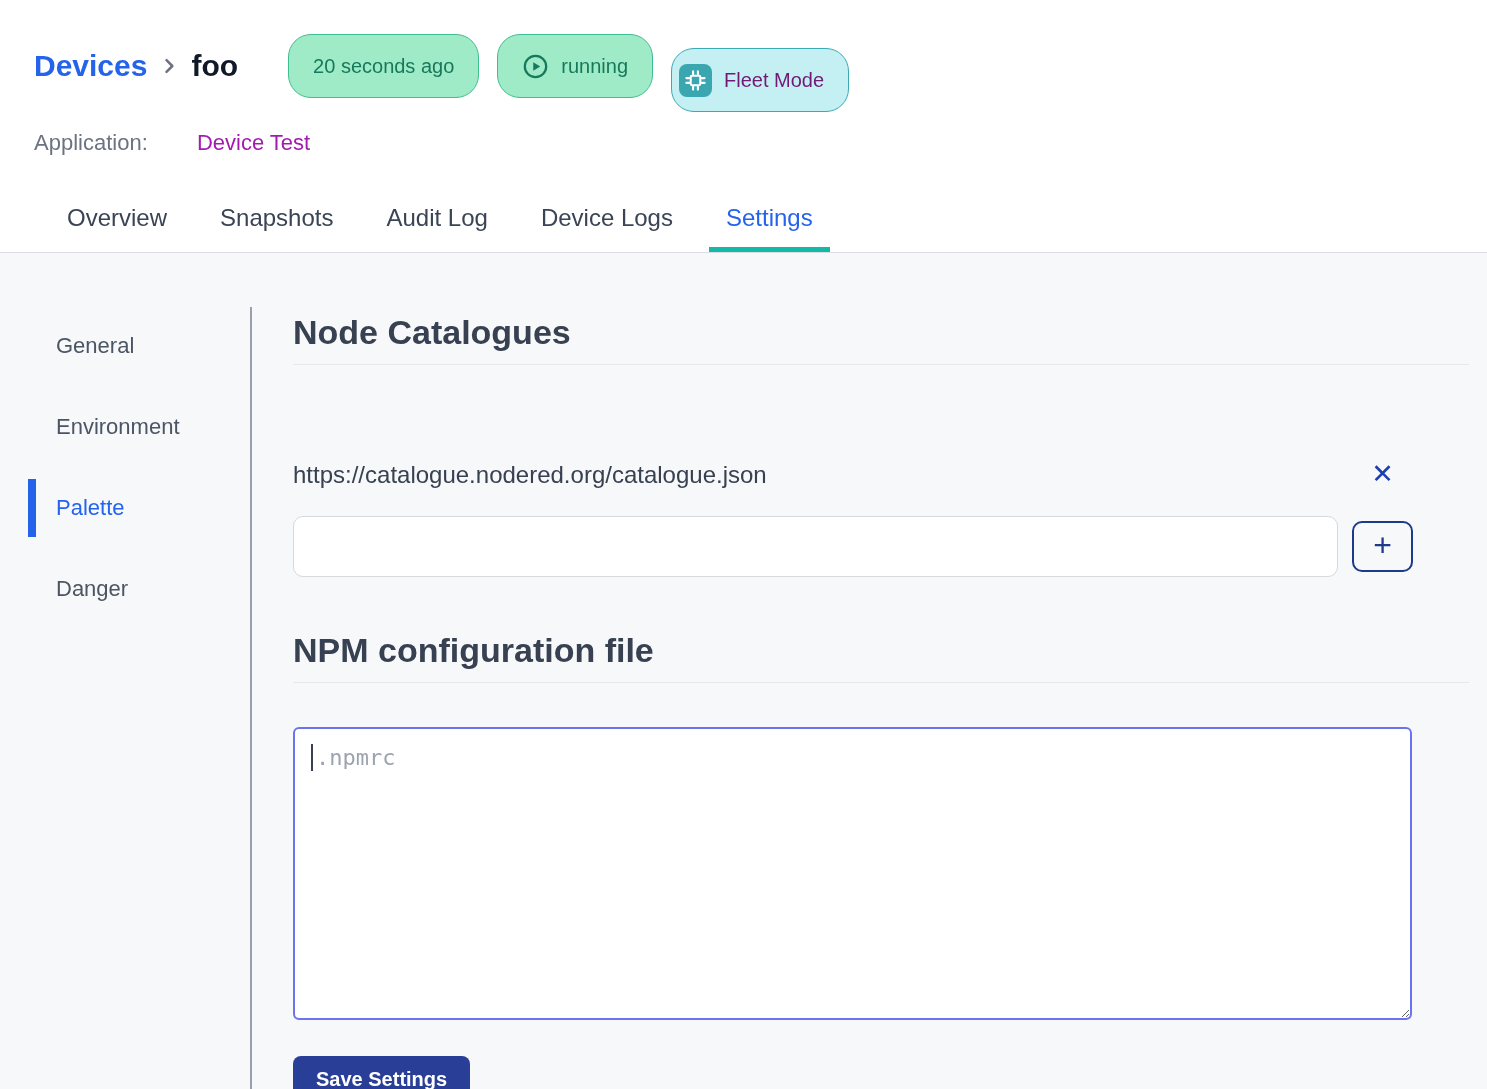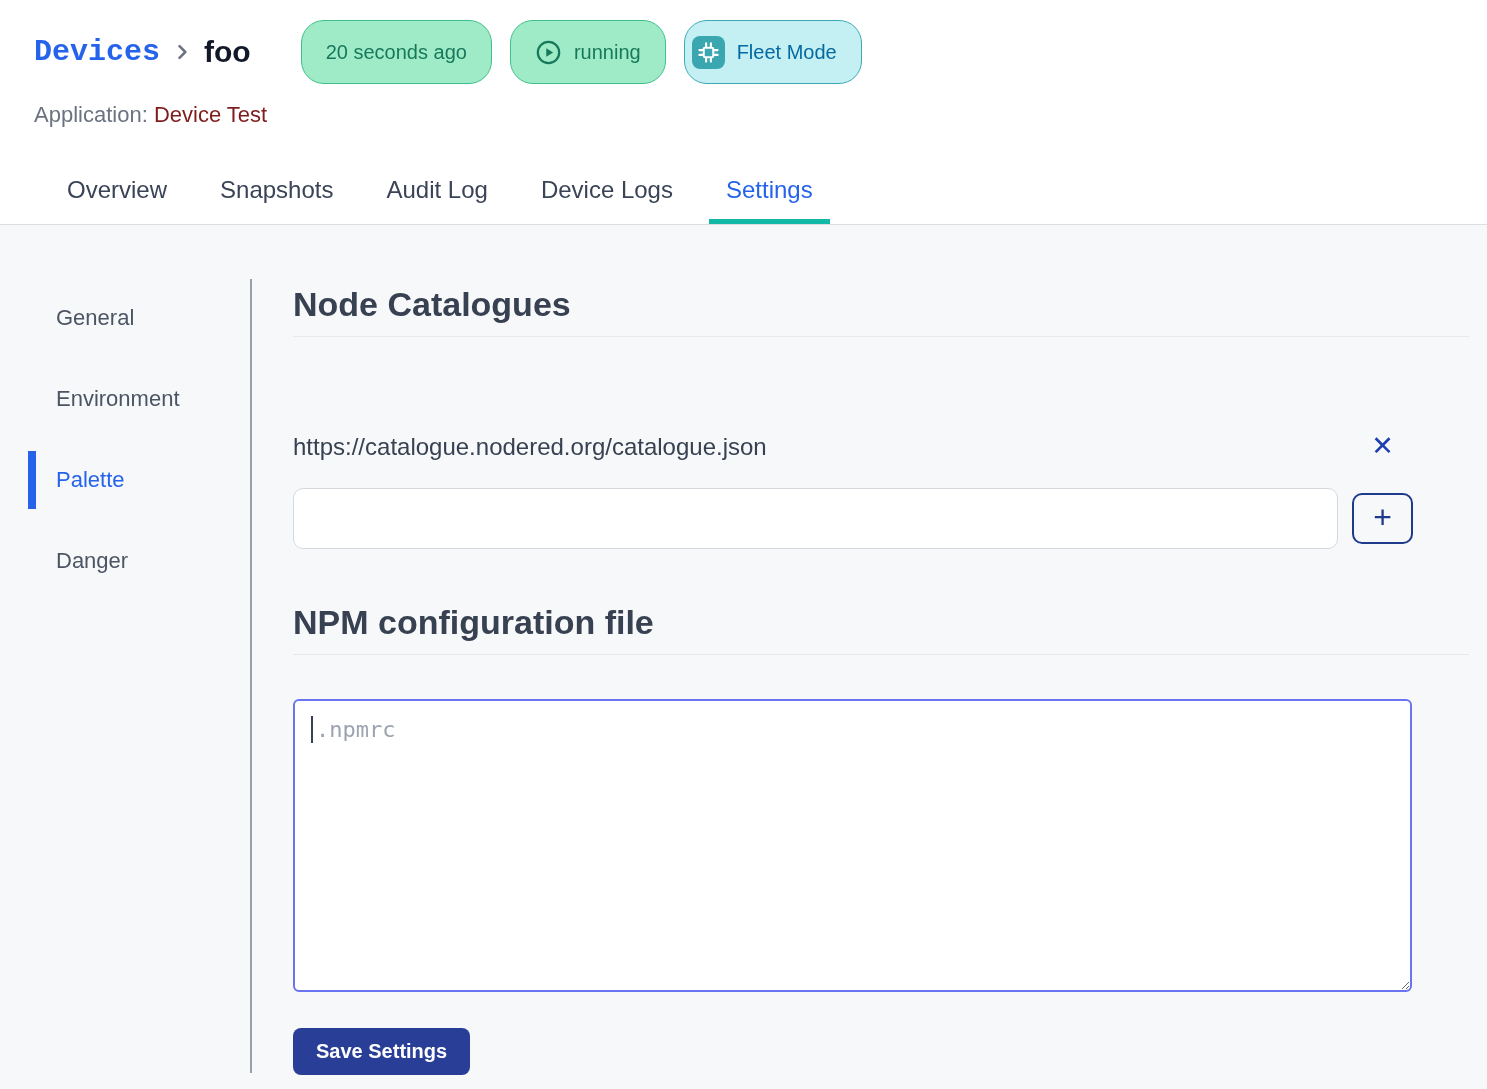--- a/index.html
+++ b/index.html
@@ -9,32 +9,32 @@
     font-family:"Liberation Sans", sans-serif;
     background:#F7F8FA;
     color:#374151;
     overflow:hidden;
   }
 
   
   .header { background:#FFFFFF; border-bottom:1px solid #DCDEE3; }
   .breadcrumb-row { display:flex; align-items:center; padding:20px 34px 0 34px; }
   .breadcrumb { display:flex; align-items:center; gap:12px; font-size:30px; font-weight:bold; }
-  .crumb-section { color:#2563EB; cursor:pointer;font-family:Liberation Mono, monospace; }
+  .crumb-section { color:#2563EB; cursor:pointer; }
   .crumb-sep { display:flex; align-items:center; }
   .crumb-current { color:#111827; }
   .badges { display:flex; align-items:center; gap:18px; margin-left:50px; }
   .badge { display:flex; align-items:center; gap:12px; height:64px; border-radius:23px;
            padding:0 24px; font-size:20px; white-space:nowrap; }
   .badge-green { background:#A0EBC7; border:1.5px solid #3FBF8D; color:#17795B; }
-  .badge-teal  { background:#C4F0F3; border:1.5px solid #3BAAB3; color:#0369a1; padding-left:7px; }
+  .badge-teal  { background:#C4F0F3; border:1.5px solid #3BAAB3; color:#701a75; padding-left:7px;margin-top:28px; }
   .chip-box { width:33px; height:33px; border-radius:8px; background:#3AA7B0;
               display:flex; align-items:center; justify-content:center; flex:0 0 auto; }
   .app-row { padding:18px 34px 0 34px; font-size:22px; color:#6B7280; }
-  .app-link { color:#7f1d1d; cursor:pointer; }
+  .app-link { color:#a21caf; cursor:pointer;margin-left:43px; }
 
   .tabs { display:flex; gap:19px; padding-left:50px; margin-top:48px; }
   .tab { font-size:24px; color:#3A4456; padding:0 17px 20px 17px; cursor:pointer; }
   .tab.active { color:#2563EB; padding-bottom:15px; border-bottom:5px solid #14b8a6; }
 
   
   .content { display:flex; height:875px; }
   .sidebar { width:250px; flex:0 0 250px; padding-top:64px; }
   .side-item { position:relative; font-size:22px; color:#4B5563;
                padding:16px 0 16px 56px; margin-bottom:23px; cursor:pointer; }

